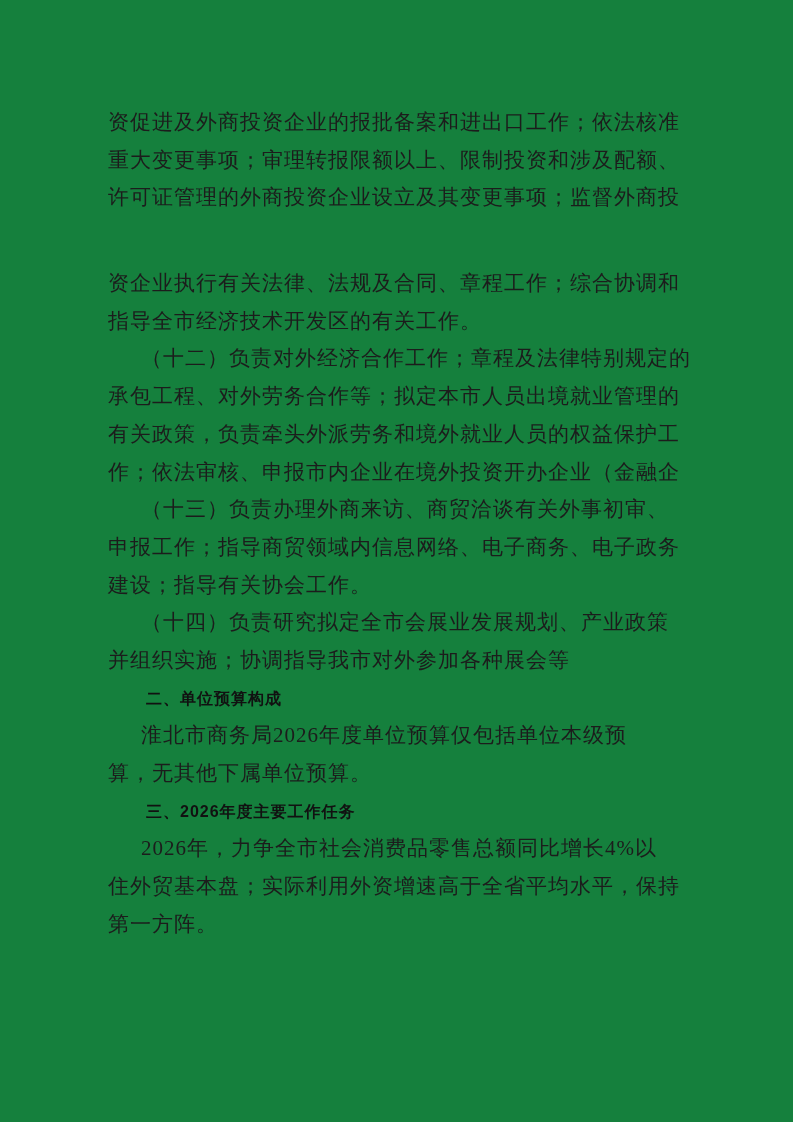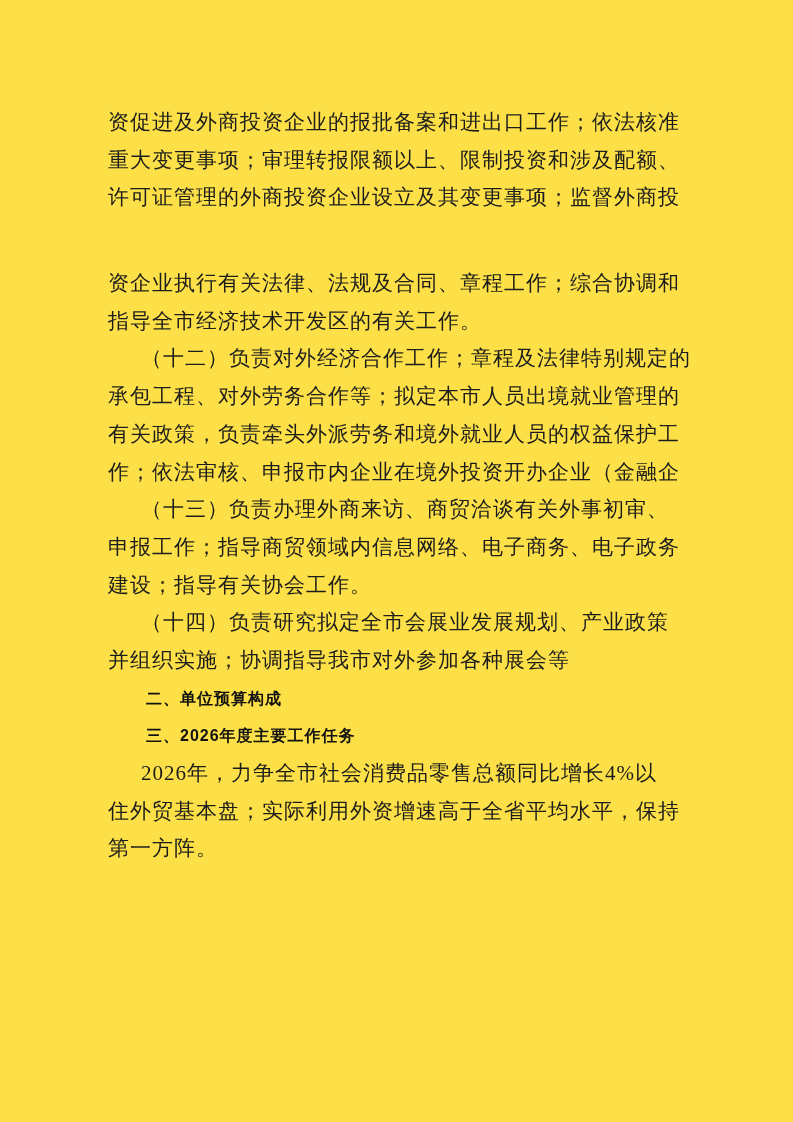--- a/index.html
+++ b/index.html
@@ -40,21 +40,21 @@
     letter-spacing: 1px;
     color: #111111;
     font-weight: bold;
   }
   .para.body .line.indent { padding-left: 33px; }
   .para.heading .line.indent { padding-left: 38px; }
 </style>
 </head>
 <body>
 
-<div class="page" style="background: #fde047;">
+<div class="page" style="background: #15803d;">
   <div class="doc-body">
       <div class="para body">
         <div class="line" style="color: rgb(28, 28, 28);">资促进及外商投资企业的报批备案和进出口工作；依法核准</div>
         <div class="line" style="color: rgb(28, 28, 28);">重大变更事项；审理转报限额以上、限制投资和涉及配额、</div>
         <div class="line" style="color: rgb(28, 28, 28);">许可证管理的外商投资企业设立及其变更事项；监督外商投</div>
         <div class="line" style="color: rgb(28, 28, 28); margin-top: 48px;">资企业执行有关法律、法规及合同、章程工作；综合协调和</div>
         <div class="line" style="color: rgb(28, 28, 28);">指导全市经济技术开发区的有关工作。</div>
       </div>
       <div class="para body">
         <div class="line indent" style="color: rgb(28, 28, 28);">（十二）负责对外经济合作工作；章程及法律特别规定的</div>
@@ -68,20 +68,22 @@
         <div class="line" style="color: rgb(28, 28, 28);">建设；指导有关协会工作。</div>
       </div>
       <div class="para body">
         <div class="line indent" style="color: rgb(28, 28, 28);">（十四）负责研究拟定全市会展业发展规划、产业政策</div>
         <div class="line" style="color: rgb(28, 28, 28);">并组织实施；协调指导我市对外参加各种展会等</div>
       </div>
       <div class="para heading">
         <div class="line indent" style="color: rgb(17, 17, 17);">二、单位预算构成</div>
       </div>
       <div class="para body">
+        <div class="line indent" style="color: rgb(28, 28, 28);">淮北市商务局2026年度单位预算仅包括单位本级预</div>
+        <div class="line" style="color: rgb(28, 28, 28);">算，无其他下属单位预算。</div>
       </div>
       <div class="para heading">
         <div class="line indent" style="color: rgb(17, 17, 17);">三、2026年度主要工作任务</div>
       </div>
       <div class="para body">
         <div class="line indent" style="color: rgb(28, 28, 28);">2026年，力争全市社会消费品零售总额同比增长4%以</div>
         <div class="line" style="color: rgb(28, 28, 28);">住外贸基本盘；实际利用外资增速高于全省平均水平，保持</div>
         <div class="line" style="color: rgb(28, 28, 28);">第一方阵。</div>
       </div>
     </div>

